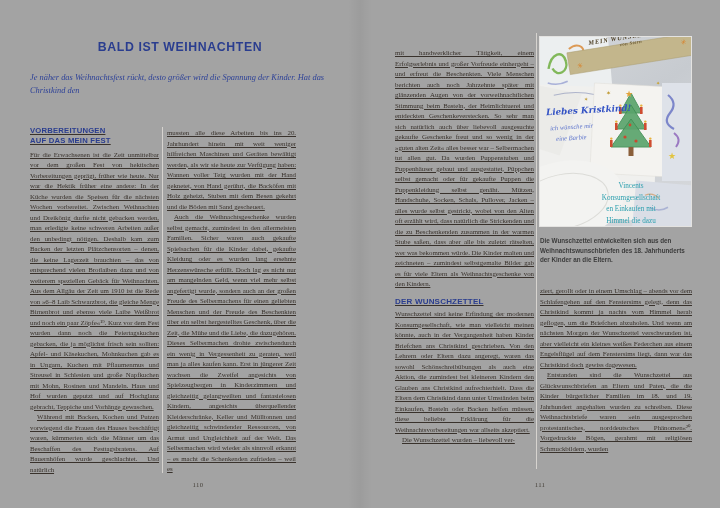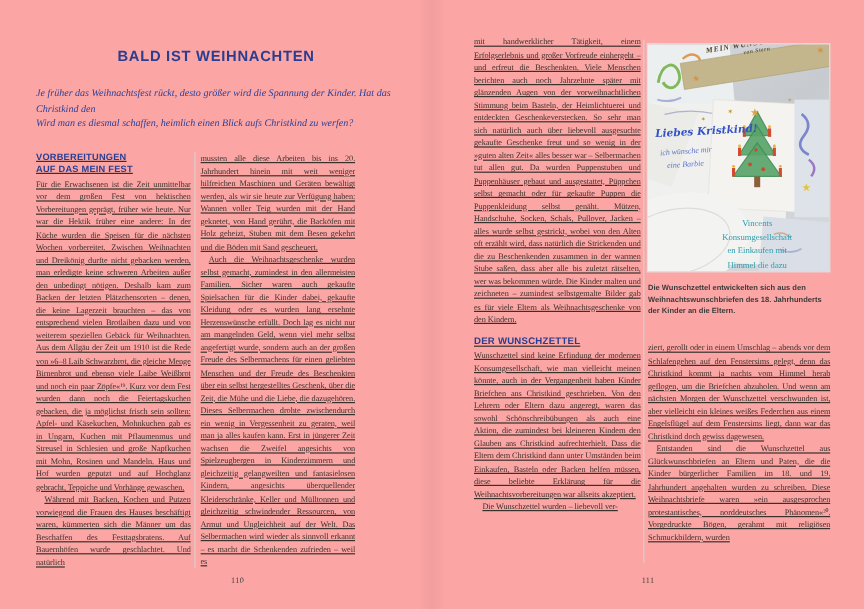--- a/index.html
+++ b/index.html
@@ -1,18 +1,18 @@
 <!DOCTYPE html>
 <html lang="de"><head>
 <meta charset="utf-8">
 <style>
   html,body{margin:0;padding:0;}
   body{width:720px;height:508px;background:#ffffff;overflow:hidden;
        font-family:"Liberation Serif",serif;}
-  .spread{position:relative;width:720px;height:508px;background:#fca5a5;}
+  .spread{position:relative;width:720px;height:508px;background:#a3a3a3;}
   .spine{position:absolute;left:348px;top:0;width:24px;height:508px;
          background:linear-gradient(to right,rgba(0,0,0,0),rgba(0,0,0,0.045),rgba(0,0,0,0));}
   .page{position:absolute;top:0;width:360px;height:508px;}
   .page-left{left:0;} .page-right{left:360px;}
 
   .article-title{position:absolute;left:30px;top:40px;width:300px;text-align:center;
     font-family:"Liberation Sans",sans-serif;font-weight:700;font-size:12.3px;
     letter-spacing:0.6px;color:#2a3d8f;}
   .intro{position:absolute;left:30px;top:72px;width:298px;color:#2e4298;
     font-style:italic;font-size:8.4px;line-height:12.6px;}
@@ -26,21 +26,21 @@
     font-size:7.7px;line-height:9.8px;letter-spacing:0.2px;text-align:left;margin:0 0 4px 0;}
   .sechead span{display:block;}
   .sechead.mid{margin:7px 0 3px 0;font-size:8px;}
 
   .col-l1{left:30px;top:126px;width:129px;height:352px;}
   .col-l2{left:167px;top:128px;width:129px;height:350px;}
   .divider{position:absolute;width:1px;background:#d6d3cf;}
   .div-left{left:162px;top:127px;height:346px;}
   .div-right{left:536px;top:33px;height:436px;}
 
-  .col-r1{left:395px;top:31px;width:139px;height:437px;}
+  .col-r1{left:395px;top:48px;width:139px;height:437px;}
   .col-r2{left:540px;top:286px;width:152px;height:184px;}
 
   .pagenum{position:absolute;top:481px;font-size:6.8px;color:#46413a;letter-spacing:0.3px;}
   .pn-left{left:186px;width:24px;text-align:center;}
   .pn-right{left:528px;width:24px;text-align:center;}
 
   .photo{position:absolute;left:540px;top:37px;width:151px;height:189px;overflow:hidden;
     background:linear-gradient(145deg,#d4d7db 0%,#c7cbd0 45%,#d9dbde 100%);
     outline:1px solid #e4e3e1;}
   .photo svg{position:absolute;left:0;top:0;}
@@ -63,22 +63,21 @@
 </style>
 </head>
 <body>
 
 <div class="spread">
 
   <div class="page page-left">
     <div class="article-title">BALD IST WEIHNACHTEN</div>
 
     <div class="intro">
-      <span>Je früher das Weihnachtsfest rückt, desto größer wird die Spannung der Kinder. Hat das Christkind den</span>
-      <span>Wird man es diesmal schaffen, heimlich einen Blick aufs Christkind zu werfen?</span>
+      <span>Je näher das Weihnachtsfest rückt, desto größer wird die Spannung der Kinder. Hat das Christkind den</span>
     </div>
 
     <div class="bodycol col-l1">
       <h2 class="sechead">
         <span>VORBEREITUNGEN</span>
         <span>AUF DAS MEIN FEST</span>
       </h2>
       <p>Für die Erwachsenen ist die Zeit unmittelbar vor dem großen Fest von hektischen Vorbereitungen geprägt, früher wie heute. Nur war die Hektik früher eine andere: In der Küche wurden die Speisen für die nächsten Wochen vorbereitet. Zwischen Weihnachten und Dreikönig durfte nicht gebacken werden, man erledigte keine schweren Arbeiten außer den unbedingt nötigen. Deshalb kam zum Backen der letzten Plätzchensorten – denen, die keine Lagerzeit brauchten – das von entsprechend vielen Brotlaiben dazu und von weiterem speziellen Gebäck für Weihnachten. Aus dem Allgäu der Zeit um 1910 ist die Rede von »6–8 Laib Schwarzbrot, die gleiche Menge Birnenbrot und ebenso viele Laibe Weißbrot und noch ein paar Zöpfe«¹⁹. Kurz vor dem Fest wurden dann noch die Feiertagskuchen gebacken, die ja möglichst frisch sein sollten: Apfel- und Käsekuchen, Mohnkuchen gab es in Ungarn, Kuchen mit Pflaumenmus und Streusel in Schlesien und große Napfkuchen mit Mohn, Rosinen und Mandeln. Haus und Hof wurden geputzt und auf Hochglanz gebracht, Teppiche und Vorhänge gewaschen.</p>
       <p class="ind">Während mit Backen, Kochen und Putzen vorwiegend die Frauen des Hauses beschäftigt waren, kümmerten sich die Männer um das Beschaffen des Festtagsbratens. Auf Bauernhöfen wurde geschlachtet. Und natürlich</p>
     </div>

